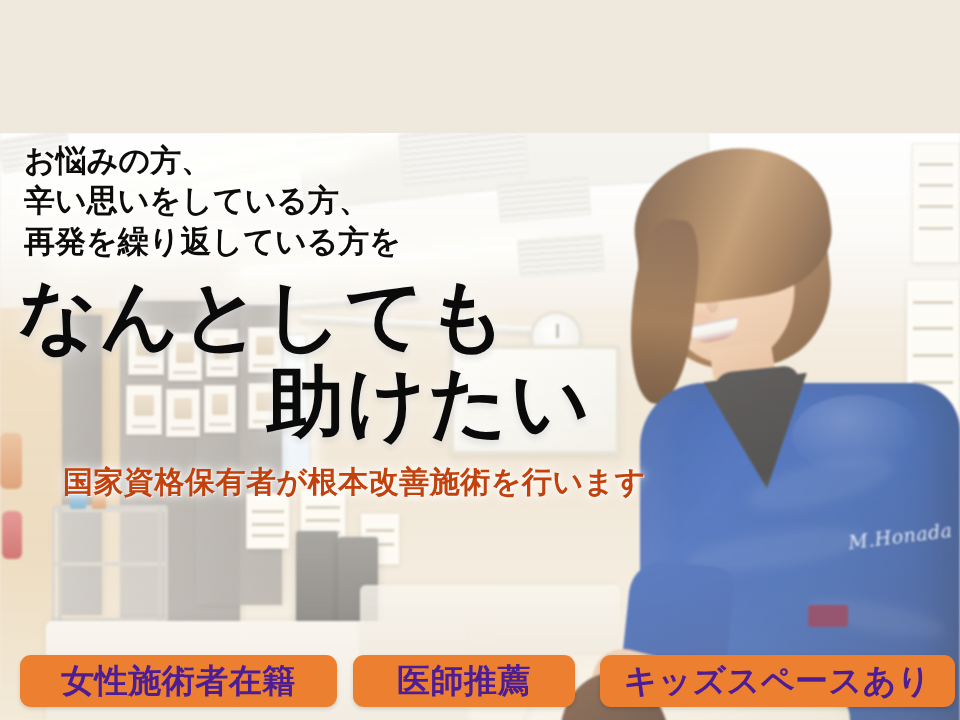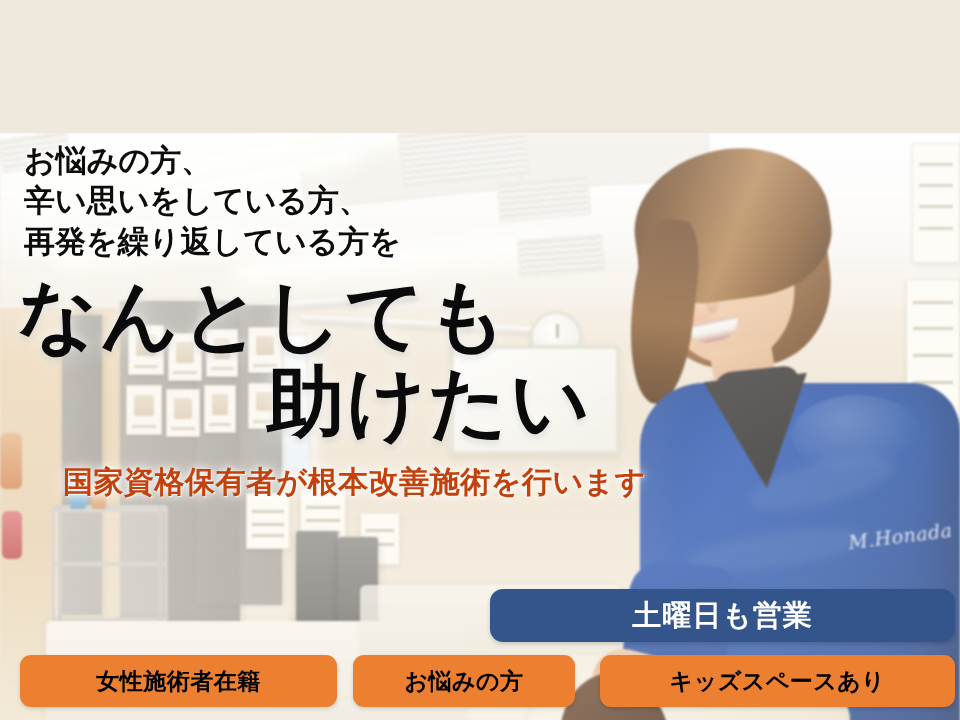--- a/index.html
+++ b/index.html
@@ -313,21 +313,21 @@
   #btn-weekday { left:20px; width:458px; }
   #btn-saturday { left:490px; width:465px; }
 
   .pill-orange {
     position:absolute; top:655px; height:52px;
     background:#ec8030; border-radius:11px;
     display:flex; align-items:center; justify-content:center;
     box-shadow:0 2px 4px rgba(0,0,0,.15);
   }
   .pill-orange span {
-    color:#000000; font-size:23px; font-weight:700; letter-spacing:.5px;
+    color:#4c1d95; font-size:33px; font-weight:700; letter-spacing:.5px;
     white-space:nowrap;
   }
   #pill-female { left:20px; width:317px; }
   #pill-parking { left:353px; width:222px; }
   #pill-kids { left:600px; width:355px; }
 </style>
 </head>
 <body>
 
 <div class="stage">
@@ -454,28 +454,25 @@
 再発を繰り返している方を</div>
 
     <div class="hero">
       <span class="hero-l1">なんとしても</span>
       <span class="hero-l2">助けたい</span>
     </div>
 
     <div class="subline">国家資格保有者が根本改善施術を行います</div>
 
 
-    <div class="btn-blue" id="btn-saturday">
-      <span>土曜日も営業</span>
-    </div>
 
     <div class="pill-orange" id="pill-female">
       <span>女性施術者在籍</span>
     </div>
     <div class="pill-orange" id="pill-parking">
-      <span>お悩みの方</span>
+      <span>医師推薦</span>
     </div>
     <div class="pill-orange" id="pill-kids">
       <span>キッズスペースあり</span>
     </div>
 
   </div>
 </div>
 
 </body></html>

